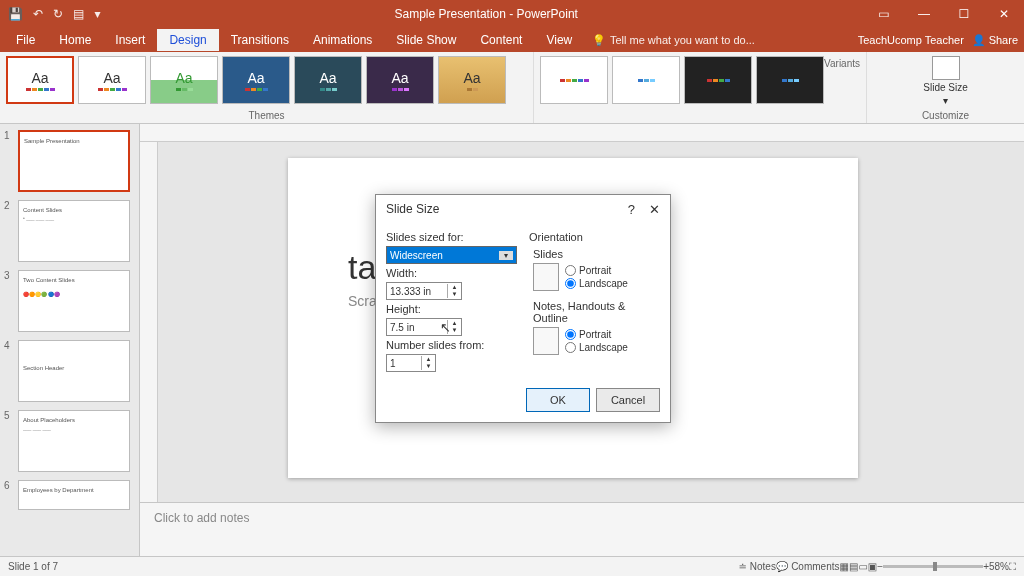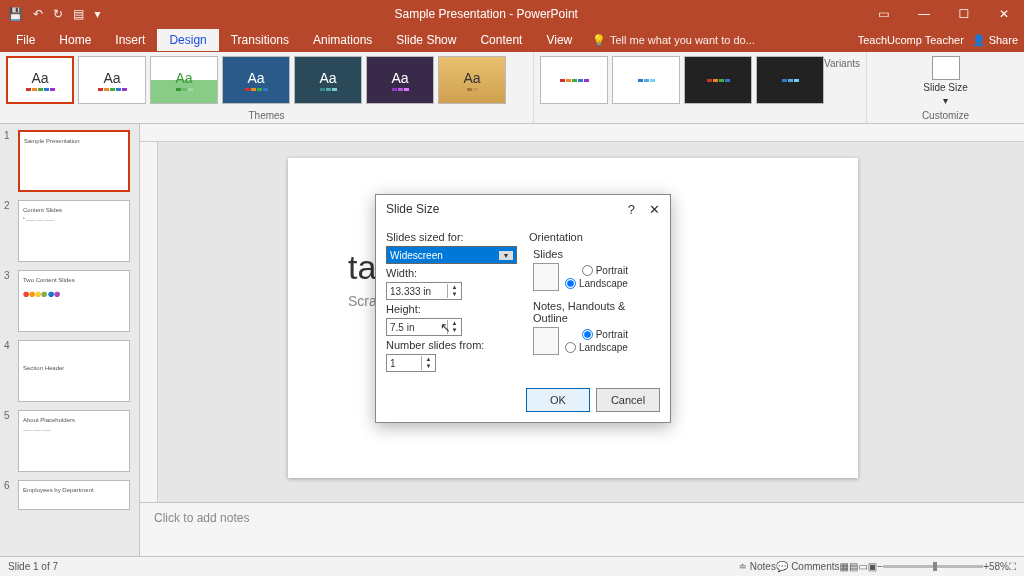--- a/index.html
+++ b/index.html
@@ -69,21 +69,21 @@
 .dlg-body { padding: 8px 10px 10px; display: flex; gap: 12px; }
 .dlg-col { flex: 1; display: flex; flex-direction: column; gap: 3px; }
 .dlg-label { font-size: 11px; color: #333; }
 .dlg-select { height: 18px; background: #0078d7; color: #fff; border: 1px solid #666; font-size: 10px; padding: 0 3px; display: flex; align-items: center; }
 .dlg-select .arr { margin-left: auto; background: #ddd; color: #333; width: 14px; text-align: center; font-size: 8px; }
 .dlg-spin { width: 76px; height: 18px; border: 1px solid #888; display: flex; align-items: center; font-size: 10px; padding-left: 3px; background: #fff; }
 .dlg-spin .spn { margin-left: auto; width: 14px; display: flex; flex-direction: column; font-size: 6px; line-height: 7px; text-align: center; border-left: 1px solid #aaa; }
 .fieldset-label { font-size: 11px; margin-bottom: 2px; }
 .orient-row { display: flex; align-items: center; gap: 6px; margin-left: 4px; }
 .orient-icon { width: 26px; height: 28px; border: 1px solid #999; background: #f8f8f8; }
-.orient-opts { display: flex; flex-direction: column; gap: 2px; font-size: 10px; align-items: flex-end; }
+.orient-opts { display: flex; flex-direction: column; gap: 2px; font-size: 10px; }
 .orient-opts label { display: flex; align-items: center; gap: 3px; }
 .dlg-buttons { display: flex; justify-content: flex-end; gap: 6px; padding: 6px 10px 10px; }
 .dlg-btn { width: 64px; height: 24px; font-size: 11px; border: 1px solid #888; background: #eaeaea; display: flex; align-items: center; justify-content: center; cursor: pointer; }
 .dlg-btn.primary { border: 1px solid #0067b8; background: #e5f1fb; }
 input[type=radio] { width: 11px; height: 11px; }
 .cursor-fake { position: absolute; left: 440px; top: 320px; font-size: 13px; pointer-events: none; }
 </style>
 </head>
 <body>
 

